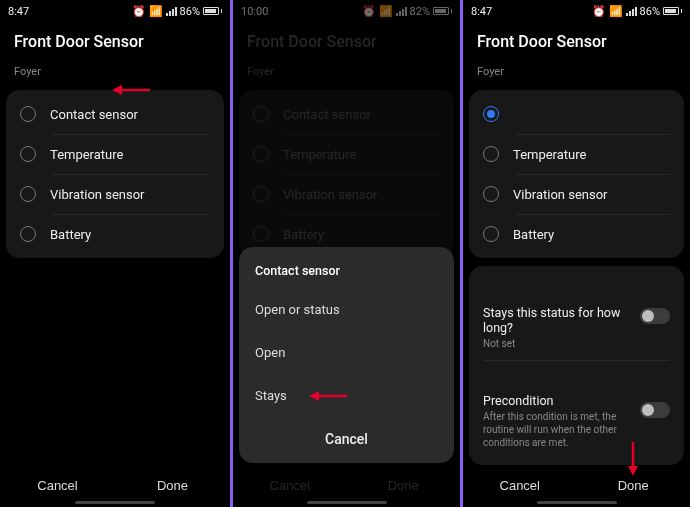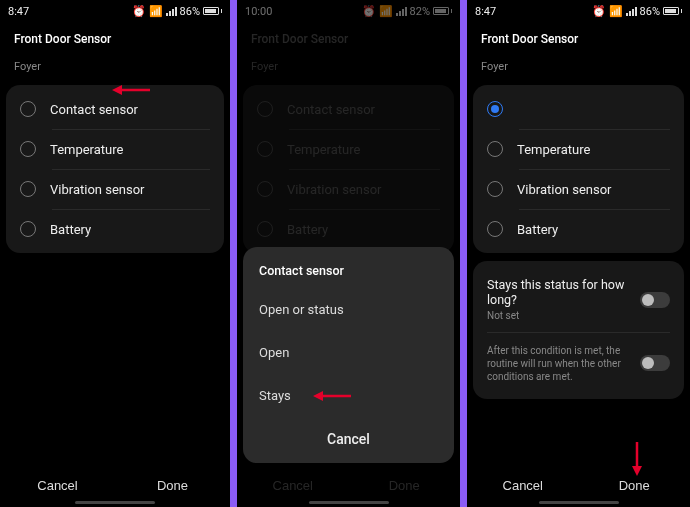--- a/index.html
+++ b/index.html
@@ -1,54 +1,54 @@
 <!DOCTYPE html>
 <html><head>
 <meta charset="utf-8">
 <style>
   * { margin: 0; padding: 0; box-sizing: border-box; }
   html, body { width: 690px; height: 507px; background: #000; font-family: -apple-system, Roboto, "Segoe UI", sans-serif; overflow: hidden; }
   .row { display: flex; width: 690px; height: 507px; }
   .phone { position: relative; width: 230px; height: 507px; background: #000; color: #fff; overflow: hidden; }
-  .phone + .phone { border-left: 7px solid #8b5cf6; }
+  .phone + .phone { border-left: 3px solid #8b5cf6; }
 
   
   .status { display: flex; justify-content: space-between; align-items: center; height: 22px; padding: 0 8px; font-size: 11px; color: #eee; }
   .status .right { display: flex; align-items: center; gap: 3px; }
   .sig { display:inline-flex; align-items:flex-end; gap:1px; }
   .sig i { width:2px; background:#ddd; display:block; }
   .sig i:nth-child(1){height:3px} .sig i:nth-child(2){height:5px} .sig i:nth-child(3){height:7px} .sig i:nth-child(4){height:9px}
   .batt-wrap { display:inline-flex; align-items:center; gap:2px; }
   .batt { width:16px; height:8px; border:1px solid #ddd; border-radius:1px; position:relative; }
   .batt::after{content:"";position:absolute;left:1px;top:1px;bottom:1px;width:80%;background:#ddd;}
   .batt-cap{width:1px;height:4px;background:#ddd;}
 
   
   .hdr { padding: 10px 14px 12px; }
-  .hdr .title { font-size: 12px; font-weight: 500; color: #fff; }
+  .hdr .title { font-size: 16px; font-weight: 500; color: #fff; }
   .hdr .subtitle { font-size: 11px; color: #888; margin-top: 14px; }
   .dimmed .hdr .title, .dimmed .hdr .subtitle { color: #555; }
 
   
   .card { background: #181818; border-radius: 14px; margin: 0 6px; padding: 4px 0; }
   .opt { display:flex; align-items:center; gap:14px; padding: 12px 14px; position:relative; }
   .opt + .opt::before { content:""; position:absolute; left:46px; right:14px; top:0; height:1px; background:#2a2a2a; }
   .radio { width:16px; height:16px; border:1.5px solid #777; border-radius:50%; flex:0 0 16px; position:relative; }
   .radio.on { border-color:#2f7af4; }
   .radio.on::after { content:""; position:absolute; inset:3px; background:#2f7af4; border-radius:50%; }
   .opt-label { font-size: 13px; color: #eee; }
   .dimmed .opt-label { color:#555; }
   .dimmed .radio { border-color:#444; }
 
   
   .settings { background:#181818; border-radius:14px; margin: 8px 6px 0; padding: 6px 0; }
   .setrow { display:flex; align-items:center; padding: 10px 14px; gap:10px; position:relative; }
   .setrow + .setrow::before { content:""; position:absolute; left:14px; right:14px; top:0; height:1px; background:#2a2a2a; }
   .setmain { flex:1; }
-  .settitle { font-size:12.5px; color:#eee; }
+  .settitle { font-size:12.5px; color:#eee;margin-top:23px; }
   .setsub { font-size:10px; color:#888; margin-top:2px; line-height:1.3; }
   .toggle { width:30px; height:16px; background:#3c3c3c; border-radius:10px; position:relative; flex:0 0 30px; }
   .toggle::after { content:""; position:absolute; width:12px; height:12px; border-radius:50%; background:#bdbdbd; top:2px; left:2px; }
 
   
   .btm { position:absolute; left:0; right:0; bottom:0; height:44px; display:flex; }
   .btm button { flex:1; background:none; border:none; color:#ddd; font-size:13px; font-weight:500; }
   .btm.dimbtn button { color:#555; }
   .navline { position:absolute; bottom:3px; left:50%; transform:translateX(-50%); width:80px; height:3px; background:#444; border-radius:2px; }
 
@@ -229,20 +229,21 @@
     <div class="settings">
       <div class="setrow">
         <div class="setmain">
           <div class="settitle">Stays this status for how long?</div>
           <div class="setsub">Not set</div>
         </div>
         <div class="toggle"></div>
       </div>
       <div class="setrow">
         <div class="setmain">
+          <div class="settitle">Precondition</div>
           <div class="setsub">After this condition is met, the routine will run when the other conditions are met.</div>
         </div>
         <div class="toggle"></div>
       </div>
     </div>
     <div class="arrow-r" style="left:162px; top:442px;">
       <svg width="16" height="34">
           <line x1="8" y1="0" x2="8" y2="26" stroke="#e4002b" stroke-width="2.5"></line>
           <polygon points="8,34 3,24 13,24" fill="#e4002b"></polygon>
         </svg>

